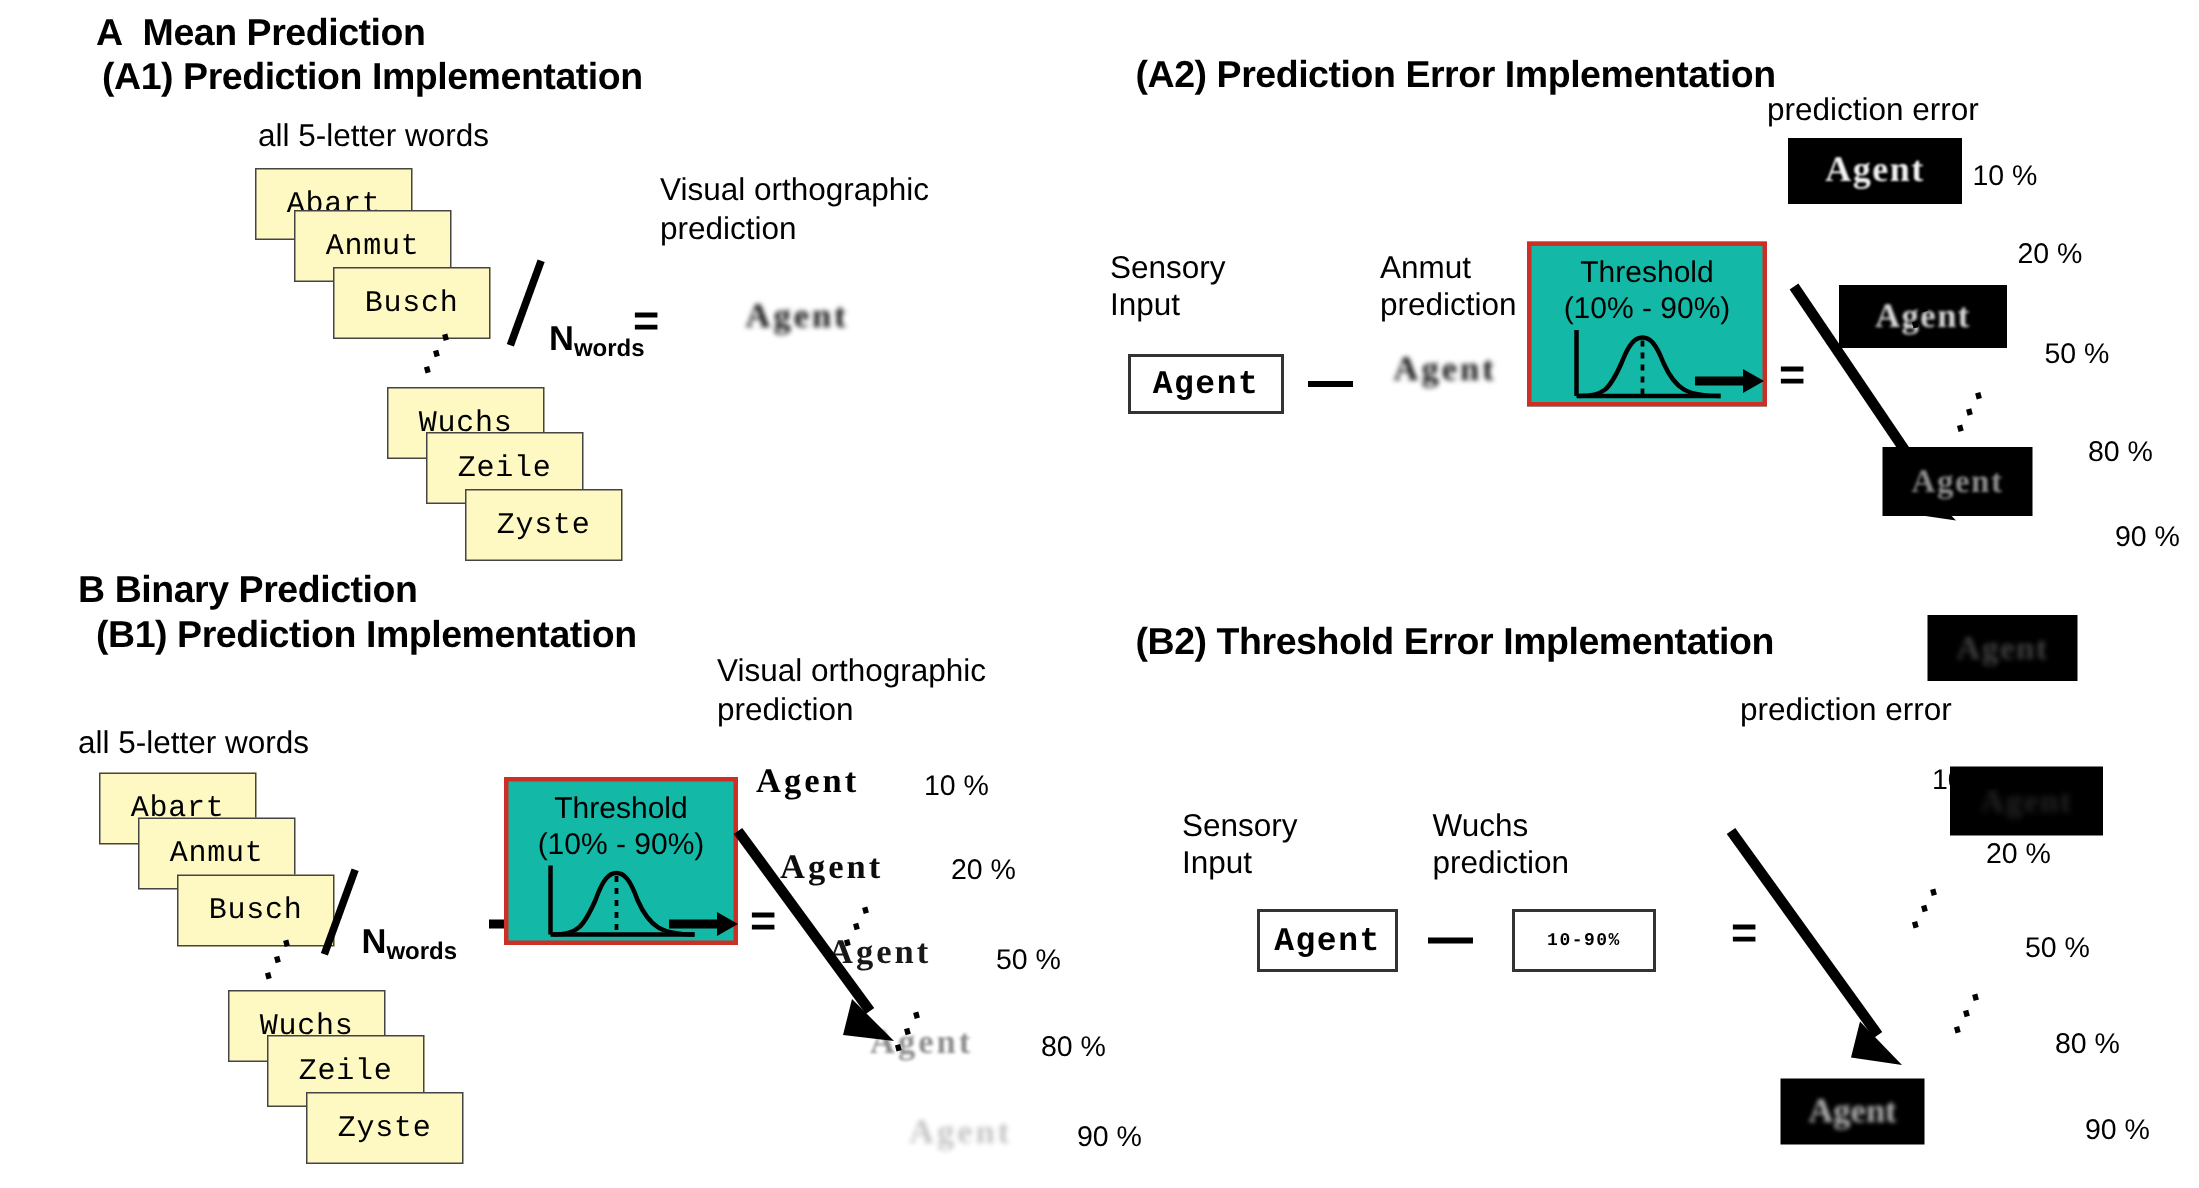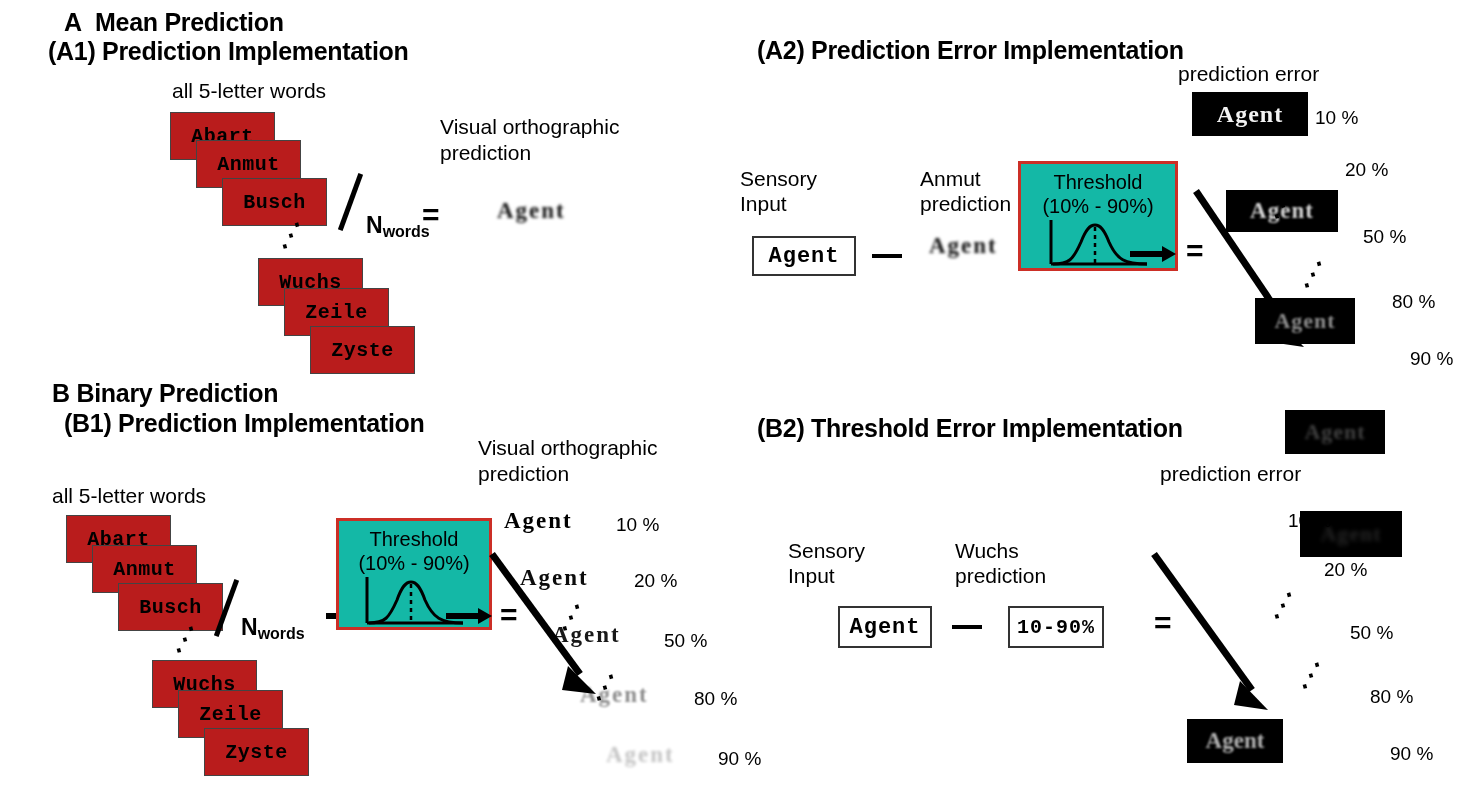--- a/index.html
+++ b/index.html
@@ -33,23 +33,23 @@
     font-size: 22px;
     letter-spacing: 1px;
     display: flex;
     align-items: center;
     justify-content: center;
     box-sizing: border-box;
   }
   .word-card {
     width: 105px; height: 48px;
     border: 1.5px solid #444;
-    background: #b91c1c;
+    background: #fef9c3;
     font-family: "Liberation Mono", "DejaVu Sans Mono", monospace;
-    font-weight: bold;
+    font-weight: normal;
     font-size: 20px;
     display: flex;
     align-items: center;
     justify-content: center;
     box-sizing: border-box;
     letter-spacing: 0.5px;
   }
   .nwords {
     font-weight: bold;
     font-size: 23px;
@@ -121,21 +121,21 @@
     white-space: nowrap;
   }
   svg { display: block; overflow: visible; }
 </style>
 </head>
 <body>
 
 <div class="abs panel-title" style="left:64px; top:8px;">
   <span>A</span>&nbsp;&nbsp;<span>Mean Prediction</span>
 </div>
-<div class="abs panel-title" style="left:48px; top:37px;">(A1) Prediction Implementation</div>
+<div class="abs panel-title" style="left:68px; top:37px;">(A1) Prediction Implementation</div>
 
 <div class="abs plain" style="left:172px; top:79px;">all 5-letter words</div>
 
 <div class="abs word-card" style="left:170px; top:112px;">Abart</div>
 <div class="abs word-card" style="left:196px; top:140px;">Anmut</div>
 <div class="abs word-card" style="left:222px; top:178px;">Busch</div>
 
 <div class="abs ellip" style="left:278px; top:228px;">⋰</div>
 
 <div class="abs word-card" style="left:258px; top:258px;">Wuchs</div>
@@ -302,21 +302,21 @@
 <div class="abs plain" style="left:1160px; top:462px;">prediction error</div>
 
 <div class="abs plain c" style="left:788px; top:539px; width:130px;">Sensory</div>
 <div class="abs plain c" style="left:788px; top:564px; width:130px;">Input</div>
 <div class="abs mono-box" style="left:838px; top:606px; width:94px; height:42px;">Agent</div>
 
 <div class="abs minus" style="left:952px; top:625px;"></div>
 
 <div class="abs plain c" style="left:955px; top:539px; width:155px;">Wuchs</div>
 <div class="abs plain c" style="left:955px; top:564px; width:155px;">prediction</div>
-<div class="abs mono-box" style="left:1008px; top:606px; width:96px; height:42px; font-size:20px;">10-90%</div>
+<div class="abs mono-box" style="left:1008px; top:606px; width:96px; height:42px; font-size:12px;">10-90%</div>
 
 <div class="abs eq" style="left:1154px; top:608px;">=</div>
 
 <svg class="abs" style="left:1148px; top:548px;" width="140" height="180">
   <line x1="6" y1="6" x2="104" y2="142" stroke="#000" stroke-width="7"></line>
   <polygon points="92,133 120,162 86,157" fill="#000"></polygon>
 </svg>
 
 <div class="abs errimg" style="left:1187px; top:497px; width:96px; height:44px;">
   <span class="errtxt" style="font-size:23px; letter-spacing:0px; opacity:0.7; filter:blur(1.3px);">Agent</span>

